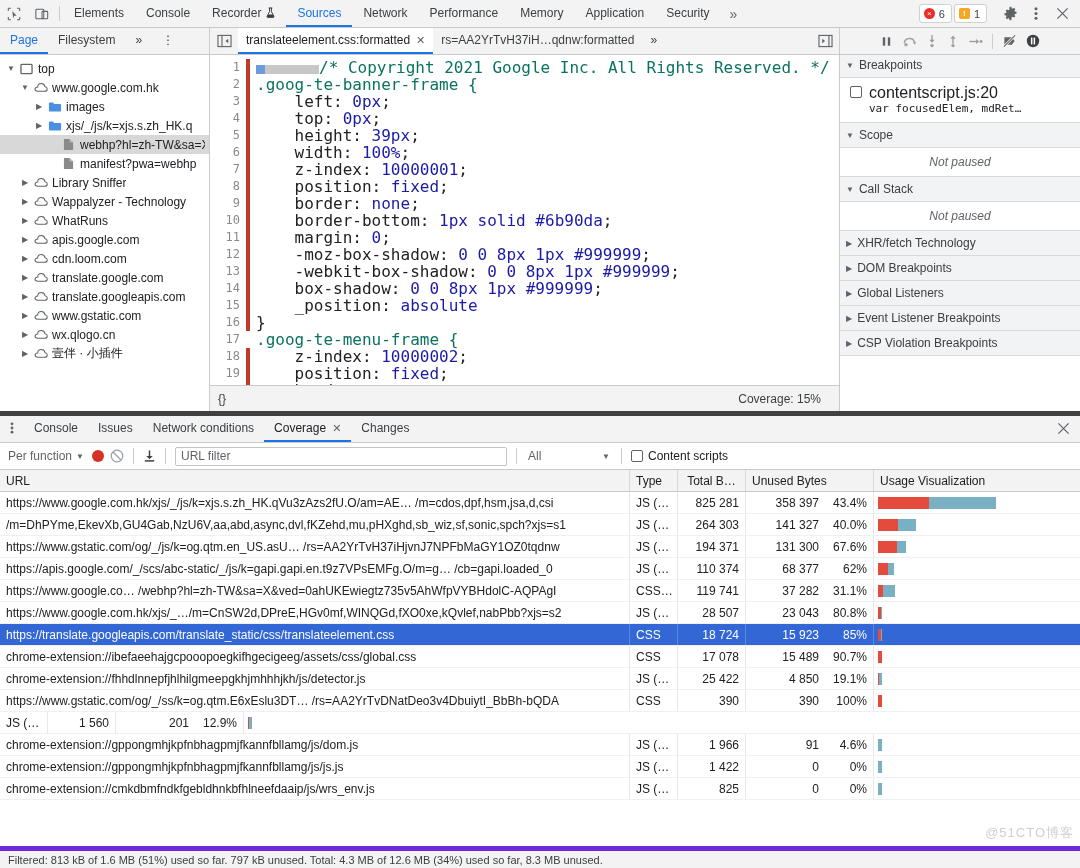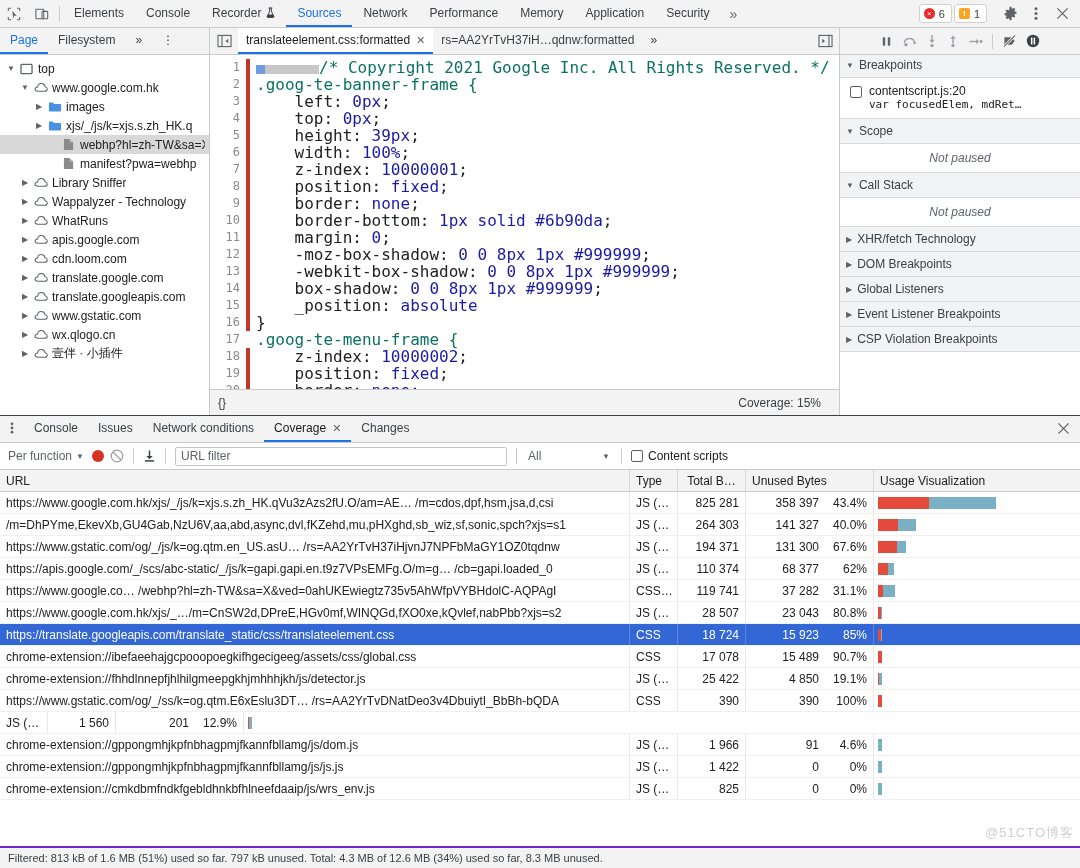--- a/index.html
+++ b/index.html
@@ -40,21 +40,21 @@
     border-radius: 3px; padding: 1px 6px 1px 4px; height: 19px; font-size: 11px;
     color: #3c4043;
   }
   .dot-err { width: 11px; height: 11px; border-radius: 50%; background: #ee2b2b; color: #fff;
       font-size: 8px; display: inline-flex; align-items: center; justify-content: center; line-height: 1;}
   .sq-warn { width: 11px; height: 11px; border-radius: 2px; background: #f5a623; color: #fff;
       font-size: 8px; display: inline-flex; align-items: center; justify-content: center; font-weight: bold;}
   .icon-btn { width: 24px; height: 24px; display: inline-flex; align-items: center; justify-content: center; color: #5f6368; }
 
   
-  .sources-area { display: flex; height: 388px; min-height: 388px; border-bottom: 1px solid #404040; }
+  .sources-area { display: flex; height: 388px; min-height: 388px; border-bottom: 5px solid #404040; }
 
   
   .navigator { width: 210px; min-width: 210px; border-right: 1px solid #cacaca; display: flex; flex-direction: column; background: #fff; }
   .nav-tabs { height: 27px; min-height: 27px; background: #f3f3f3; border-bottom: 1px solid #cacaca; display: flex; align-items: stretch; }
   .nav-tab { padding: 0 10px; display: flex; align-items: center; font-size: 12px; color: #3c4043; border-bottom: 2px solid transparent; }
   .nav-tab.selected { color: #1a73e8; border-bottom-color: #1a73e8; }
   .nav-tree { flex: 1; overflow: hidden; padding-top: 4px; font-size: 12px; }
   .tree-row { display: flex; align-items: center; height: 19px; padding-right: 4px; white-space: nowrap; overflow: hidden; }
   .tree-row.selected { background: #d8d8d8; }
   .tri { width: 14px; text-align: center; color: #5f6368; font-size: 8px; flex: 0 0 14px; }
@@ -87,21 +87,21 @@
 
   
   .debugger { width: 240px; min-width: 240px; display: flex; flex-direction: column; background: #fff; overflow: hidden; }
   .acc-header {
     height: 25px; min-height: 25px; background: #f1f3f4; border-bottom: 1px solid #d8d8d8;
     display: flex; align-items: center; padding-left: 6px; font-size: 12px; color: #3c4043; gap: 5px;
   }
   .acc-body { border-bottom: 1px solid #d8d8d8; }
   .bp-item { display: flex; gap: 7px; padding: 6px 8px 7px 10px; }
   .cbox { width: 12px; height: 12px; min-width: 12px; border: 1px solid #5f6368; border-radius: 2px; margin-top: 2px; background: #fff;}
-  .bp-loc { font-size: 12px; color: #202124; }
+  .bp-loc { font-size: 16px; color: #202124; }
   .bp-code { font-family: "DejaVu Sans Mono", monospace; font-size: 11px; color: #202124; white-space: nowrap; overflow: hidden; }
   .notpaused { text-align: center; font-style: italic; color: #5f6368; padding: 7px 0; font-size: 12px; }
   .tri-r { font-size: 8px; color: #5f6368; }
 
   
   .drawer { flex: 1; display: flex; flex-direction: column; min-height: 0; background: #fff; }
   .drawer-tabs { height: 27px; min-height: 27px; background: #f3f3f3; border-bottom: 1px solid #cacaca;
     display: flex; align-items: stretch; }
   .dr-tab { padding: 0 10px; display: flex; align-items: center; gap: 6px; font-size: 12px; color: #3c4043;
     border-bottom: 2px solid transparent; white-space: nowrap; }
@@ -133,21 +133,21 @@
   .cov-row .c-total, .cov-row .c-unused { justify-content: flex-end; }
   .cov-row .c-viz { border-right: none; padding-left: 4px; }
   .unused-pair { display: flex; width: 100%; justify-content: flex-end; gap: 0; }
   .u-bytes { text-align: right; }
   .u-pct { width: 48px; text-align: right; }
   .bar { height: 12px; display: flex; }
   .bar .seg-used { background: #79b0c4; }
   .bar .seg-unused { background: #e54b3c; }
 
   .status-bar {
-    height: 22px; min-height: 22px; background: #f3f3f3; border-top: 2px solid #6d28d9;
+    height: 22px; min-height: 22px; background: #f3f3f3; border-top: 5px solid #6d28d9;
     display: flex; align-items: center; padding: 0 8px; font-size: 11px; color: #3c4043;
   }
   .wm { position: absolute; right: 6px; bottom: 26px; font-size: 13px; color: #cfcfcf; letter-spacing: 1px; }
   svg { display: block; }
 </style>
 </head>
 <body>
 
 <div id="app">
 

